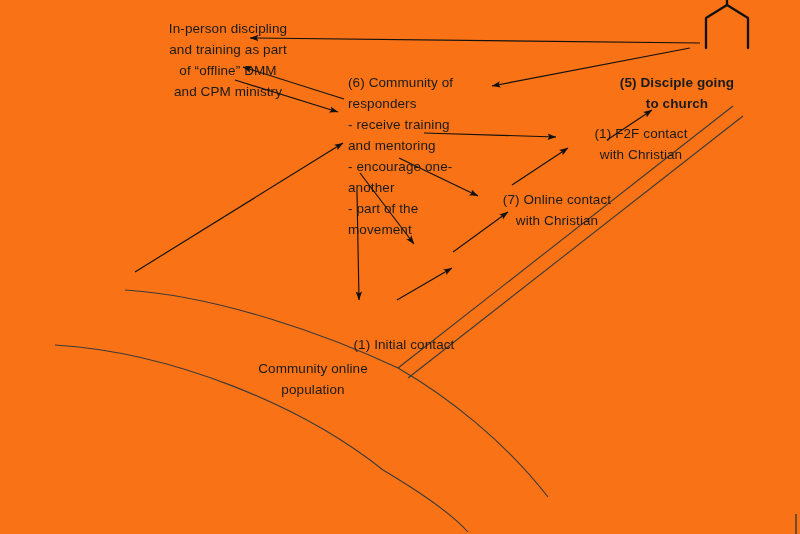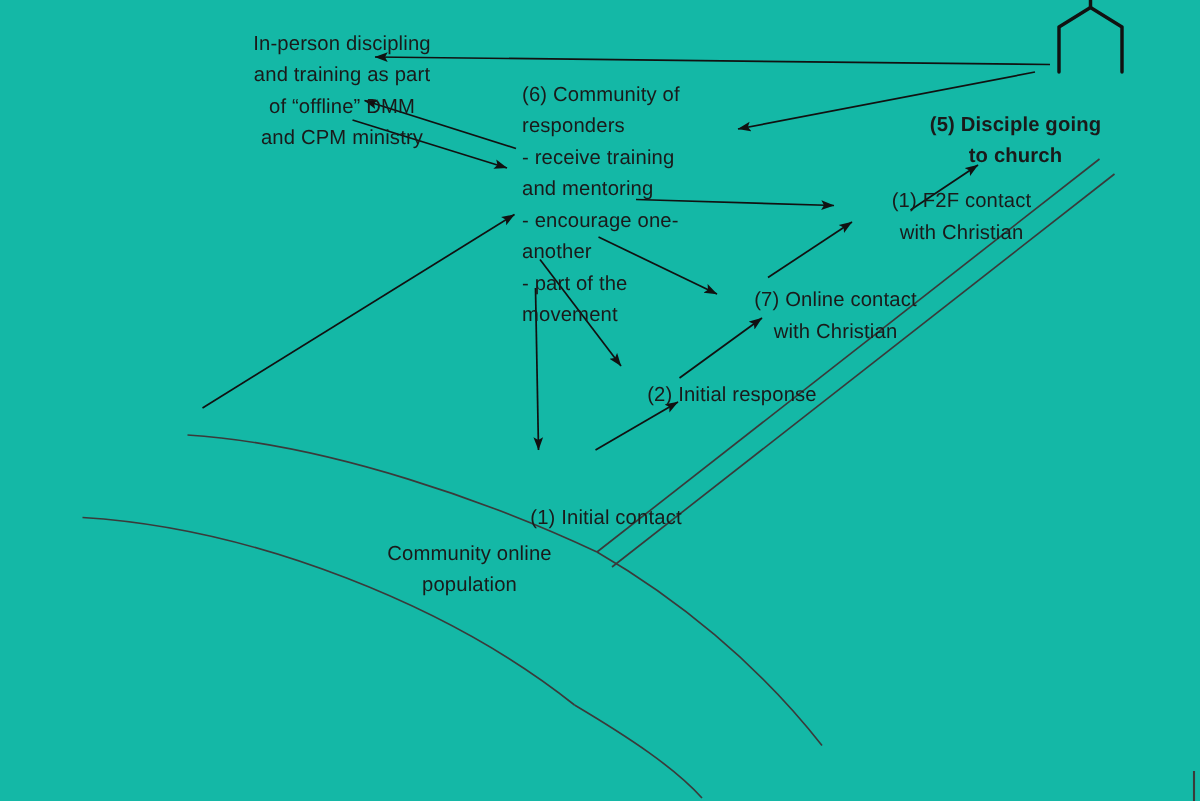--- a/index.html
+++ b/index.html
@@ -7,21 +7,21 @@
     padding: 0;
     background: #ffffff;
   }
   body {
     font-family: "Liberation Sans", sans-serif;
   }
   #diagram-root {
     position: relative;
     width: 800px;
     height: 534px;
-    background: #14b8a6;
+    background: #f97316;
     overflow: hidden;
   }
   #diagram-svg {
     position: absolute;
     top: 0;
     left: 0;
     width: 800px;
     height: 534px;
   }
   .label {
@@ -31,21 +31,21 @@
     line-height: 21px;
     color: #1a1a1a;
     white-space: pre-line;
     letter-spacing: 0.1px;
   }
   .label.center { text-align: center; }
   .label.left   { text-align: left; }
 
   
   #lbl-inperson   { left: 128px; top: 18px;  width: 200px; }
-  #lbl-community  { left: 348px; top: 52px;  width: 160px; }
+  #lbl-community  { left: 348px; top: 72px;  width: 160px; }
   #lbl-disciple   { left: 607px; top: 72px;  width: 140px; font-weight: bold; }
   #lbl-f2f        { left: 566px; top: 123px; width: 150px; }
   #lbl-online     { left: 482px; top: 189px; width: 150px; }
   #lbl-initresp   { left: 408px; top: 252px; width: 160px; }
   #lbl-initcont   { left: 324px; top: 310px; width: 160px; margin-top: 24px; }
   #lbl-mainstream { left: 238px; top: 358px; width: 150px; }
 </style>
 </head>
 <body>
 
@@ -124,20 +124,19 @@
 
   <div class="label center" id="lbl-disciple">(5) Disciple going
 to church</div>
 
   <div class="label center" id="lbl-f2f">(1) F2F contact
 with Christian</div>
 
   <div class="label center" id="lbl-online">(7) Online contact
 with Christian</div>
 
-  <div class="label center" id="lbl-initresp">(2) Initial response</div>
 
   <div class="label center" id="lbl-initcont">(1) Initial contact</div>
 
   <div class="label center" id="lbl-mainstream">Community online
 population</div>
 
 </div>
 
 </body></html>

